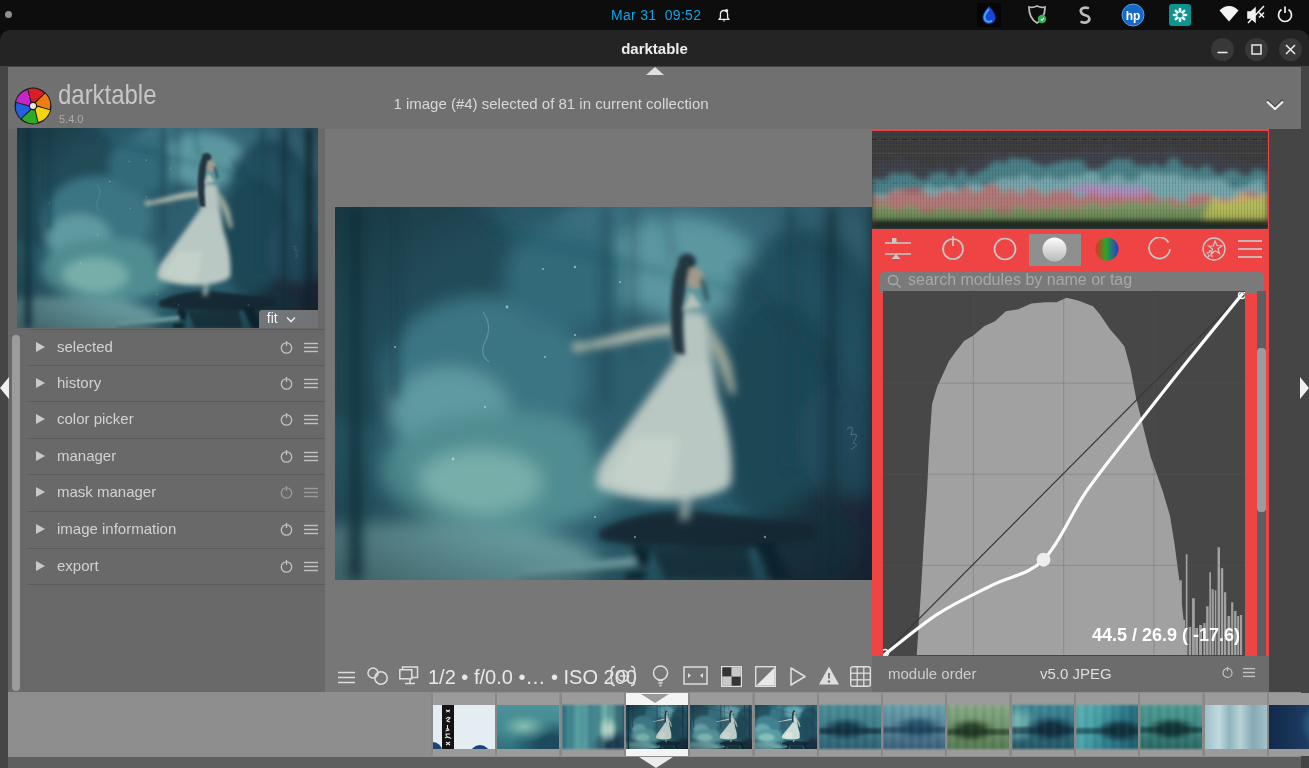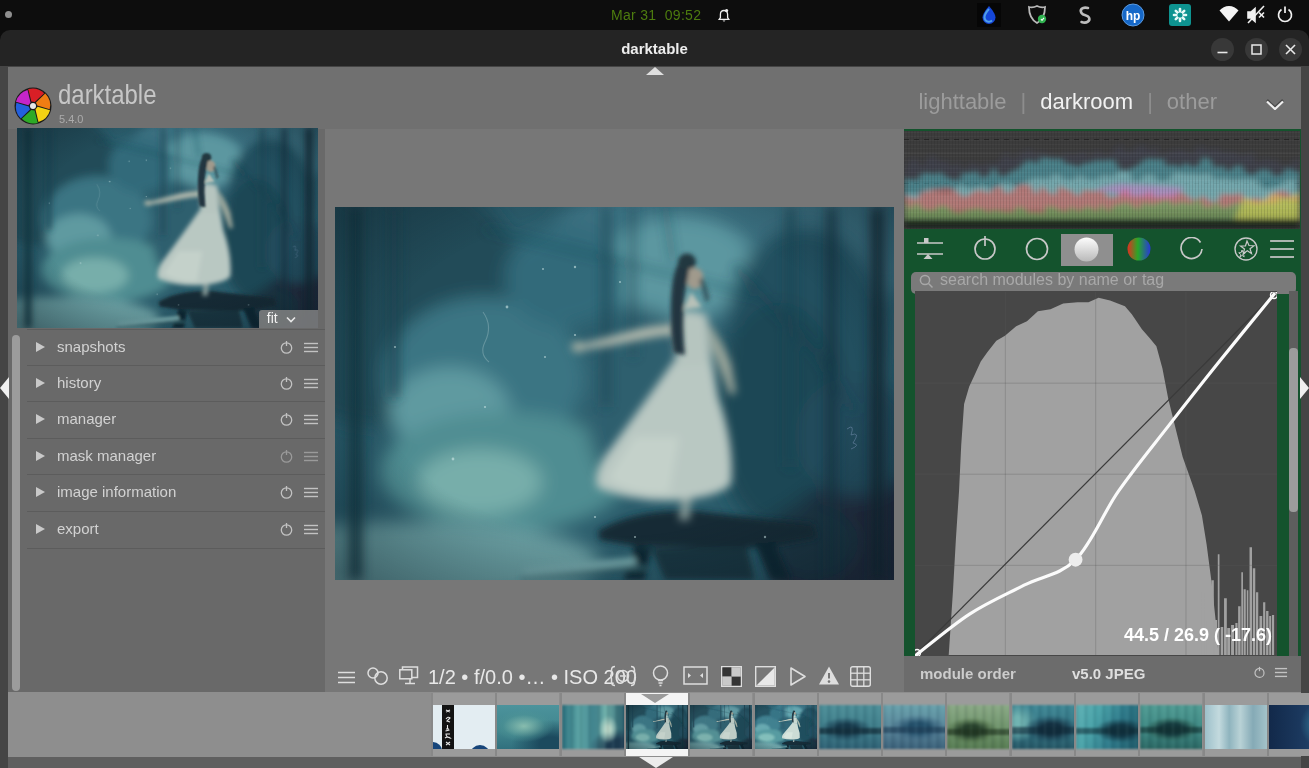--- a/index.html
+++ b/index.html
@@ -2,42 +2,42 @@
 <html><head>
 <meta charset="utf-8">
 <style>
   * { margin:0; padding:0; box-sizing:border-box; }
   html,body { width:1309px; height:768px; overflow:hidden; background:#0c0c0c;
     font-family:"Liberation Sans", sans-serif; }
   .abs { position:absolute; }
   #stage { position:relative; width:1309px; height:768px; }
   svg { display:block; }
   #topbar { left:0; top:0; width:1309px; height:30px; background:#0d0d0d; }
-  #clock { top:7px; left:611px; font-size:14px; color:#4d7c0f; letter-spacing:0.3px; }
+  #clock { top:7px; left:611px; font-size:14px; color:#0ea5e9; letter-spacing:0.3px; }
   #topdot { left:5px; top:11px; width:7px; height:7px; border-radius:50%; background:#8f8f8f; }
   #titlebar { left:0; top:30px; width:1309px; height:36px; background:#242424;
     border-radius:10px 10px 0 0; }
   #wtitle { left:0; top:40px; width:1309px; text-align:center; font-size:15px;
     font-weight:bold; color:#ededed; }
   .winbtn { top:38px; width:23px; height:23px; border-radius:50%; background:#383838;
     color:#e8e8e8; }
   #win { left:0; top:66px; width:1309px; height:702px; background:#454545; }
   #header { left:8px; top:1px; width:1293px; height:62px; background:#707070; }
   #logo { left:6px; top:20px; }
   #appname { left:50px; top:12px; font-size:28px; color:#c6c6c6; transform:scaleX(0.855); transform-origin:left top; }
   #appver { left:51px; top:46px; font-size:11px; color:#ababab; }
   #headcenter { left:93px; top:28px; width:900px; text-align:center; font-size:15px; color:#d8d8d8; }
   #viewtabs { right:84px; top:22px; font-size:22px; color:#9c9c9c; }
   #viewtabs b { color:#f1f1f1; font-weight:normal; }
   #viewtabs .sep { color:#8d8d8d; padding:0 14px; }
   #topcollapse { left:638px; top:0px; width:0; height:0; border-left:9px solid transparent;
     border-right:9px solid transparent; border-bottom:8px solid #dfdfdf; }
   #leftpanel { left:8px; top:63px; width:317px; height:563px; background:#696969; }
   #centerarea { left:325px; top:63px; width:579px; height:563px; background:#777777; }
-  #rightpanel { left:904px; top:63px; width:397px; height:563px; background:#14532d; }
+  #rightpanel { left:872px; top:63px; width:397px; height:563px; background:#ef4444; }
   #filmrow { left:8px; top:626px; width:1293px; height:65px; background:#8e8e8e; }
   #bottomstrip { left:8px; top:691px; width:1293px; height:11px; background:#5f5f5f; }
   
   #lthumb { left:9px; top:-1px; width:301px; height:200px; }
   #fitbox { left:251px; top:181px; width:59px; height:18px; background:rgba(130,130,130,0.85);
     border-radius:3px 0 0 0; color:#f2f2f2; font-size:14px; }
   #lscroll { left:4px; top:206px; width:8px; height:356px; background:#9c9c9c; border-radius:4px; }
   #modlist { left:19px; top:200px; width:298px; }
   .mrow { position:relative; height:36.6px; border-bottom:1px solid #5c5c5c; color:#d2d2d2;
      font-size:15px; }
@@ -59,21 +59,21 @@
   #grouprow { left:0; top:100px; width:396px; height:40px; }
   #groupsel { left:157px; top:105px; width:52px; height:32px; background:#8f8f8f; }
   #searchbox { left:7px; top:143px; width:385px; height:22px; background:#7a7a7a; border-radius:5px;
     color:#a8a8a8; font-size:16px; }
   #curvemod { left:11px; top:162px; width:362px; height:365px; background:#474747; }
   #curveplot { left:0px; top:1px; width:362px; height:364px; }
   #curvetext { right:5px; bottom:10px; font-size:18px; font-weight:bold; color:#ffffff;margin-top:21px; }
   #rscrolltrack { left:385px; top:162px; width:9px; height:365px; background:#5e5e5e; }
   #rscroll { left:0px; top:57px; width:9px; height:164px; background:#9c9c9c; border-radius:4px; }
   #modorder { left:0; top:527px; width:397px; height:36px; background:#6c6c6c; color:#cccccc;
-    font-size:15px;font-weight:bold; }
+    font-size:15px; }
   
   .fcell { top:1px; width:64px; height:63px; background:#9b9b9b; border-left:2px solid #888888; overflow:hidden; }
   .fthumb { position:absolute; left:0px; top:12px; width:64px; height:44px; }
   .txblur { filter:blur(1px); }
   .tx::after { content:""; position:absolute; left:0; top:0; width:64px; height:44px;
     background: repeating-linear-gradient(90deg, rgba(12,42,54,0.12) 0 2px, rgba(0,0,0,0) 2px 5px, rgba(170,225,220,0.07) 5px 7px, rgba(0,0,0,0) 7px 9px); }
   #fsel { background:#f4f4f4; }
   #fseltri { left:633px; top:2px; width:0; height:0; border-left:14px solid transparent;
     border-right:14px solid transparent; border-top:9px solid #9a9a9a; }
   #fbottri { left:639px; top:691px; width:0; height:0; border-left:17px solid transparent;
@@ -213,21 +213,21 @@
               </g>
             <g transform="rotate(300)">
                 <path d="M-1.6,-4.4 L-4.8,-16.9 A17 17 0 0 1 11.2,-12.8 L1.8,-3.9 Z" fill="#c525c9"></path>
               </g>
             <circle cx="0" cy="0" r="3" fill="#e8e8e8"></circle>
           </g>
         </svg>
       </div>
       <div id="appname" class="abs">darktable</div>
       <div id="appver" class="abs">5.4.0</div>
-      <div id="viewtabs" class="abs">lighttable<span class="sep">|</span><b>darkroom</b><span class="sep">|</span>other</div>
+      <div id="headcenter" class="abs">1 image (#4) selected of 81 in current collection</div>
       <div id="topcollapse" class="abs"></div>
       <span class="abs" style="left:1258px; top:31px;">
           <svg width="18" height="12">
             <path d="M1,2 L9,9.5 L17,2" stroke="#4a4a4a" stroke-width="2.4" fill="none"></path>
             <path d="M1,3.5 L9,11 L17,3.5" stroke="#efefef" stroke-width="2.2" fill="none"></path>
           </svg>
         </span>
     </div>
     <div id="leftpanel" class="abs">
       <div id="lthumb" class="abs">
@@ -309,40 +309,59 @@
       </div>
       <div id="fitbox" class="abs">&nbsp;&nbsp;fit
         <svg width="10" height="7" viewBox="0 0 10 7" style="display:inline-block;margin-left:4px">
             <path d="M1,1.5 L5,5.5 L9,1.5" stroke="#e8e8e8" stroke-width="1.6" fill="none"></path>
           </svg>
       </div>
       <div id="lscroll" class="abs"></div>
       <div id="modlist" class="abs">
         <div class="mrow">
             <span class="tri"></span>
-            <span class="lbl">snapshots</span>
+            <span class="lbl">selected</span>
             <span class="mic" style="right:31px;">
               <svg width="15" height="15" viewBox="0 0 15 15">
                 <circle cx="7.5" cy="8" r="5.2" fill="none" stroke="#c2c2c2" stroke-width="1.3"></circle>
                 <line x1="7.5" y1="1" x2="7.5" y2="6" stroke="#c2c2c2" stroke-width="1.3"></line>
               </svg>
             </span>
             <span class="mic" style="right:6px;">
               <svg width="16" height="15" viewBox="0 0 16 15">
                 <g stroke="#c2c2c2" stroke-width="1.4">
                   <line x1="1" y1="3.5" x2="15" y2="3.5"></line>
                   <line x1="1" y1="7.5" x2="15" y2="7.5"></line>
                   <line x1="1" y1="11.5" x2="15" y2="11.5"></line>
                 </g>
               </svg>
             </span>
           </div>
         <div class="mrow">
             <span class="tri"></span>
             <span class="lbl">history</span>
+            <span class="mic" style="right:31px;">
+              <svg width="15" height="15" viewBox="0 0 15 15">
+                <circle cx="7.5" cy="8" r="5.2" fill="none" stroke="#c2c2c2" stroke-width="1.3"></circle>
+                <line x1="7.5" y1="1" x2="7.5" y2="6" stroke="#c2c2c2" stroke-width="1.3"></line>
+              </svg>
+            </span>
+            <span class="mic" style="right:6px;">
+              <svg width="16" height="15" viewBox="0 0 16 15">
+                <g stroke="#c2c2c2" stroke-width="1.4">
+                  <line x1="1" y1="3.5" x2="15" y2="3.5"></line>
+                  <line x1="1" y1="7.5" x2="15" y2="7.5"></line>
+                  <line x1="1" y1="11.5" x2="15" y2="11.5"></line>
+                </g>
+              </svg>
+            </span>
+          </div>
+        <div class="mrow">
+            <span class="tri"></span>
+            <span class="lbl">color picker</span>
             <span class="mic" style="right:31px;">
               <svg width="15" height="15" viewBox="0 0 15 15">
                 <circle cx="7.5" cy="8" r="5.2" fill="none" stroke="#c2c2c2" stroke-width="1.3"></circle>
                 <line x1="7.5" y1="1" x2="7.5" y2="6" stroke="#c2c2c2" stroke-width="1.3"></line>
               </svg>
             </span>
             <span class="mic" style="right:6px;">
               <svg width="16" height="15" viewBox="0 0 16 15">
                 <g stroke="#c2c2c2" stroke-width="1.4">
                   <line x1="1" y1="3.5" x2="15" y2="3.5"></line>

